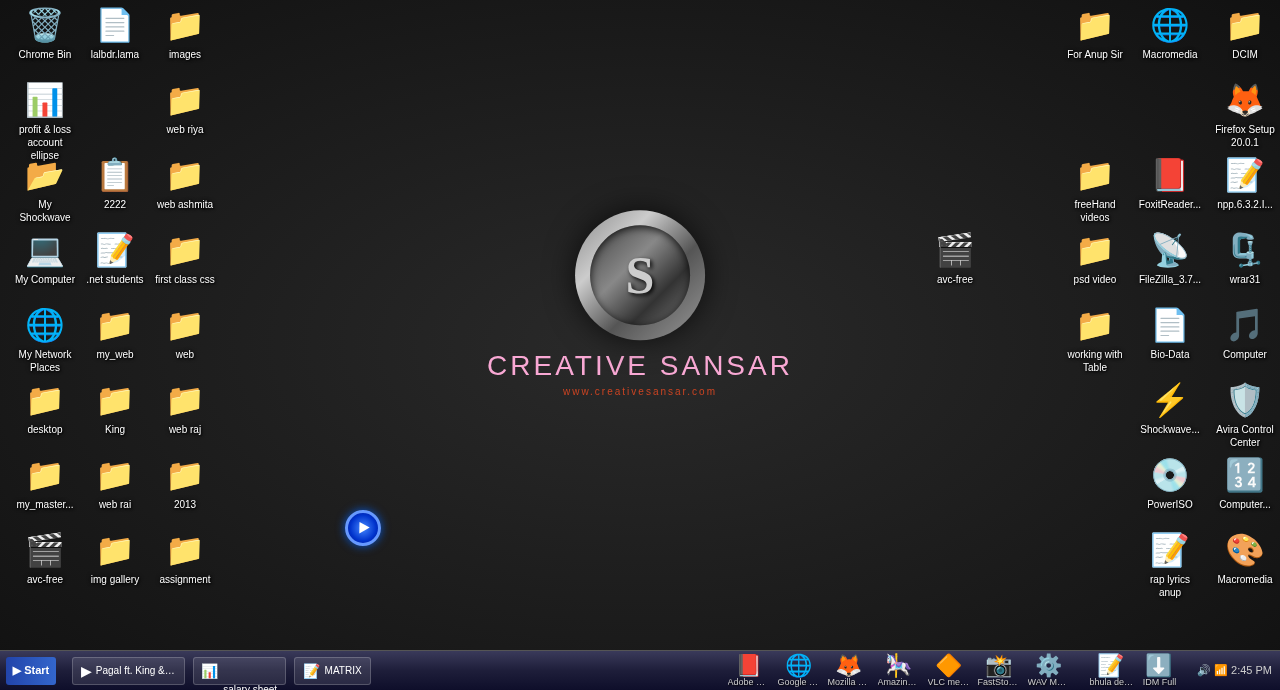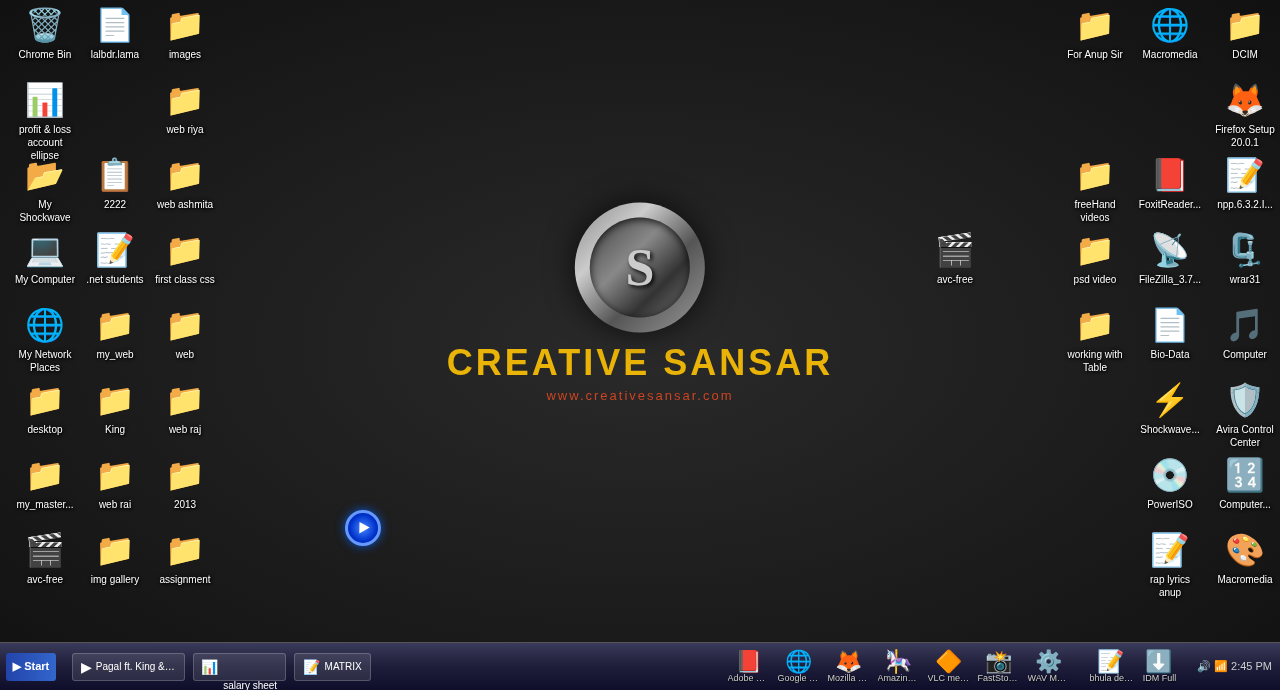--- a/index.html
+++ b/index.html
@@ -49,21 +49,21 @@
       line-height: 1.3;
       word-break: break-word;
       max-width: 70px;
       text-shadow: 1px 1px 2px #000, 0 0 4px #000;
     }
 
     
     .taskbar {
       position: absolute;
       bottom: 0; left: 0; right: 0;
-      height: 48px;
+      height: 40px;
       background: linear-gradient(180deg, #3a3a5a 0%, #1e1e3a 50%, #0e0e2a 100%);
       border-top: 1px solid #555;
       display: flex;
       align-items: center;
       z-index: 100;
     }
 
     
     .center-logo {
       position: absolute;
@@ -100,28 +100,28 @@
     }
     .logo-s {
       font-size: 52px;
       font-weight: bold;
       color: #ccc;
       font-family: 'Georgia', serif;
       text-shadow: 2px 2px 4px #000;
     }
 
     .logo-title {
-      font-size: 36px;
-      font-weight: bold;
-      color: #eab308;
+      font-size: 28px;
+      font-weight: normal;
+      color: #f9a8d4;
       letter-spacing: 3px;
       font-family: 'Arial', sans-serif;
     }
     .logo-url {
-      font-size: 13px;
+      font-size: 10px;
       color: #cc4422;
       letter-spacing: 2px;
       margin-top: 4px;
     }
 
     
     .cursor-indicator {
       position: absolute;
       width: 36px;
       height: 36px;

